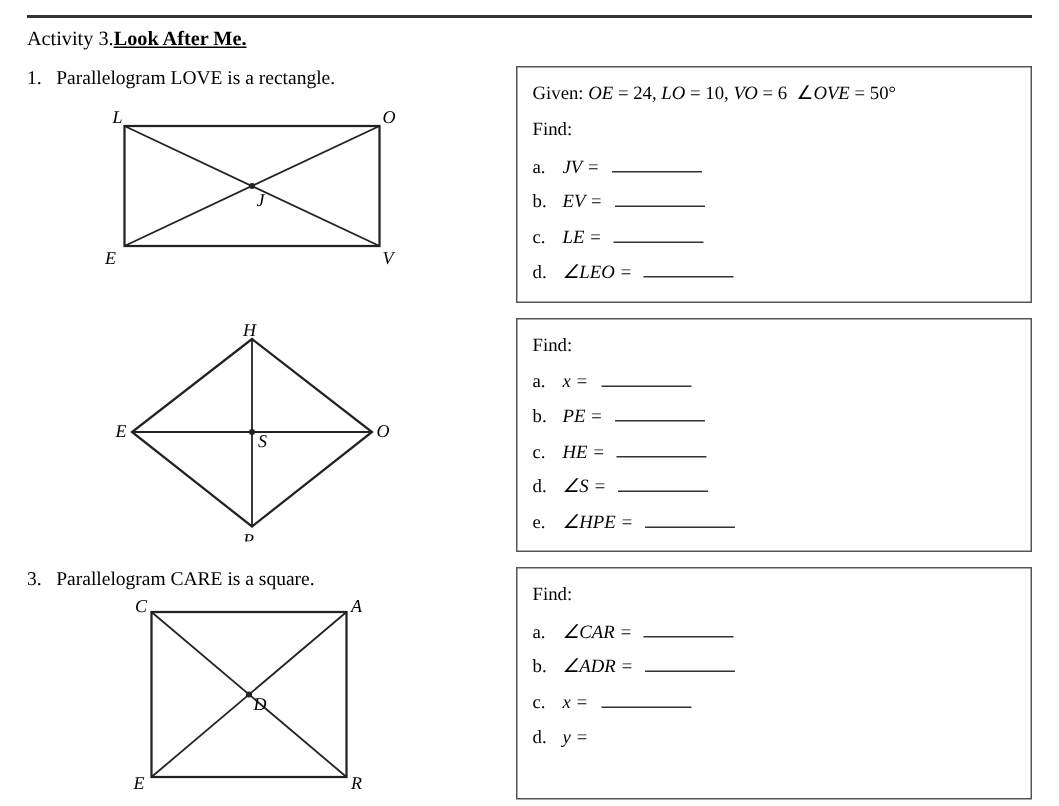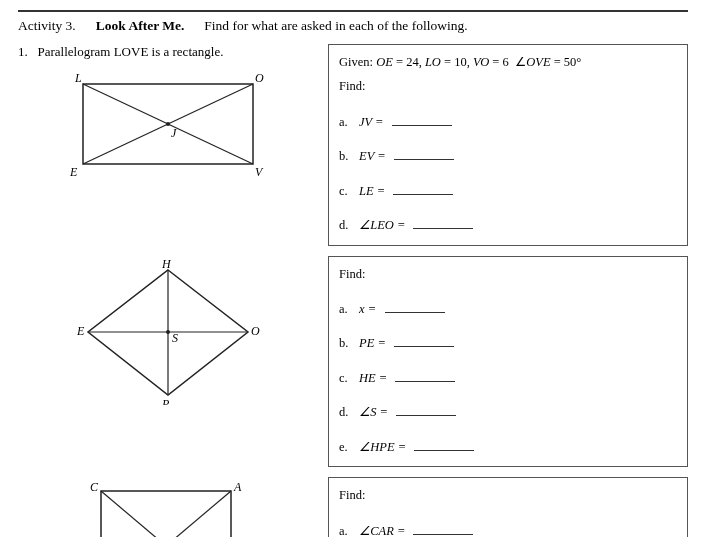--- a/index.html
+++ b/index.html
@@ -18,38 +18,38 @@
       min-height: 537px;
       padding: 10px 18px 16px 18px;
     }
     .header-line {
       border-top: 2px solid #333;
       margin-bottom: 6px;
     }
     .activity-title {
       display: flex;
       align-items: baseline;
-      gap: 20px;
+      gap: 0;
       margin-bottom: 10px;
       font-size: 13.5px;
     }
     .activity-num { font-weight: normal; }
-    .activity-bold { font-weight: bold; }
+    .activity-bold { font-weight: bold; text-decoration: underline; }
     .activity-desc { font-weight: normal; }
 
     .problems-area {
       display: flex;
       flex-direction: column;
       gap: 10px;
     }
 
     .problem-row {
       display: flex;
       flex-direction: row;
-      gap: 0;
+      gap: 16px;
     }
 
     .problem-left {
       width: 310px;
       flex-shrink: 0;
       padding-right: 10px;
     }
 
     .problem-right {
       flex: 1;
@@ -85,21 +85,20 @@
       display: flex;
       align-items: baseline;
       gap: 4px;
       margin-bottom: 1px;
       line-height: 1.8;
     }
 
     .find-item-label {
       min-width: 18px;
       font-style: italic;
-      margin-top: 11px;
     }
 
     .find-item-alpha {
       min-width: 16px;
     }
 
     .blank-line {
       display: inline-block;
       width: 60px;
       border-bottom: 1px solid #333;
@@ -109,21 +108,20 @@
   </style>
 </head>
 <body>
 
 <div class="page">
   <div class="header-line"></div>
 
   <div class="activity-title">
     <span class="activity-num">Activity 3.</span>
     <span class="activity-bold">Look After Me.</span>
-    <span class="activity-desc">Find for what are asked in each of the following.</span>
   </div>
 
   <div class="problems-area">
 
     <div class="problem-row">
       <div class="problem-left">
         <div class="problem-label">
           <span>1.</span>
           &nbsp;
           <span>Parallelogram LOVE is a rectangle.</span>
@@ -230,20 +228,25 @@
               <span class="find-item-label">∠<i>HPE</i> =</span>
               <span class="blank-line"></span>
             </div>
           </div>
         </div>
       </div>
     </div>
 
     <div class="problem-row">
       <div class="problem-left">
+        <div class="problem-label">
+          <span>3.</span>
+          &nbsp;
+          <span>Parallelogram CARE is a square.</span>
+        </div>
 
         <div class="diagram-area">
           <svg width="185" height="135" viewBox="0 0 185 135">
 
             <rect x="25" y="10" width="130" height="110" fill="none" stroke="#222" stroke-width="1.5"></rect>
 
             <line x1="25" y1="10" x2="155" y2="120" stroke="#222" stroke-width="1.2"></line>
             <line x1="155" y1="10" x2="25" y2="120" stroke="#222" stroke-width="1.2"></line>
 
             <text x="14" y="10" font-size="12" font-style="italic" font-family="Times New Roman">C</text>

